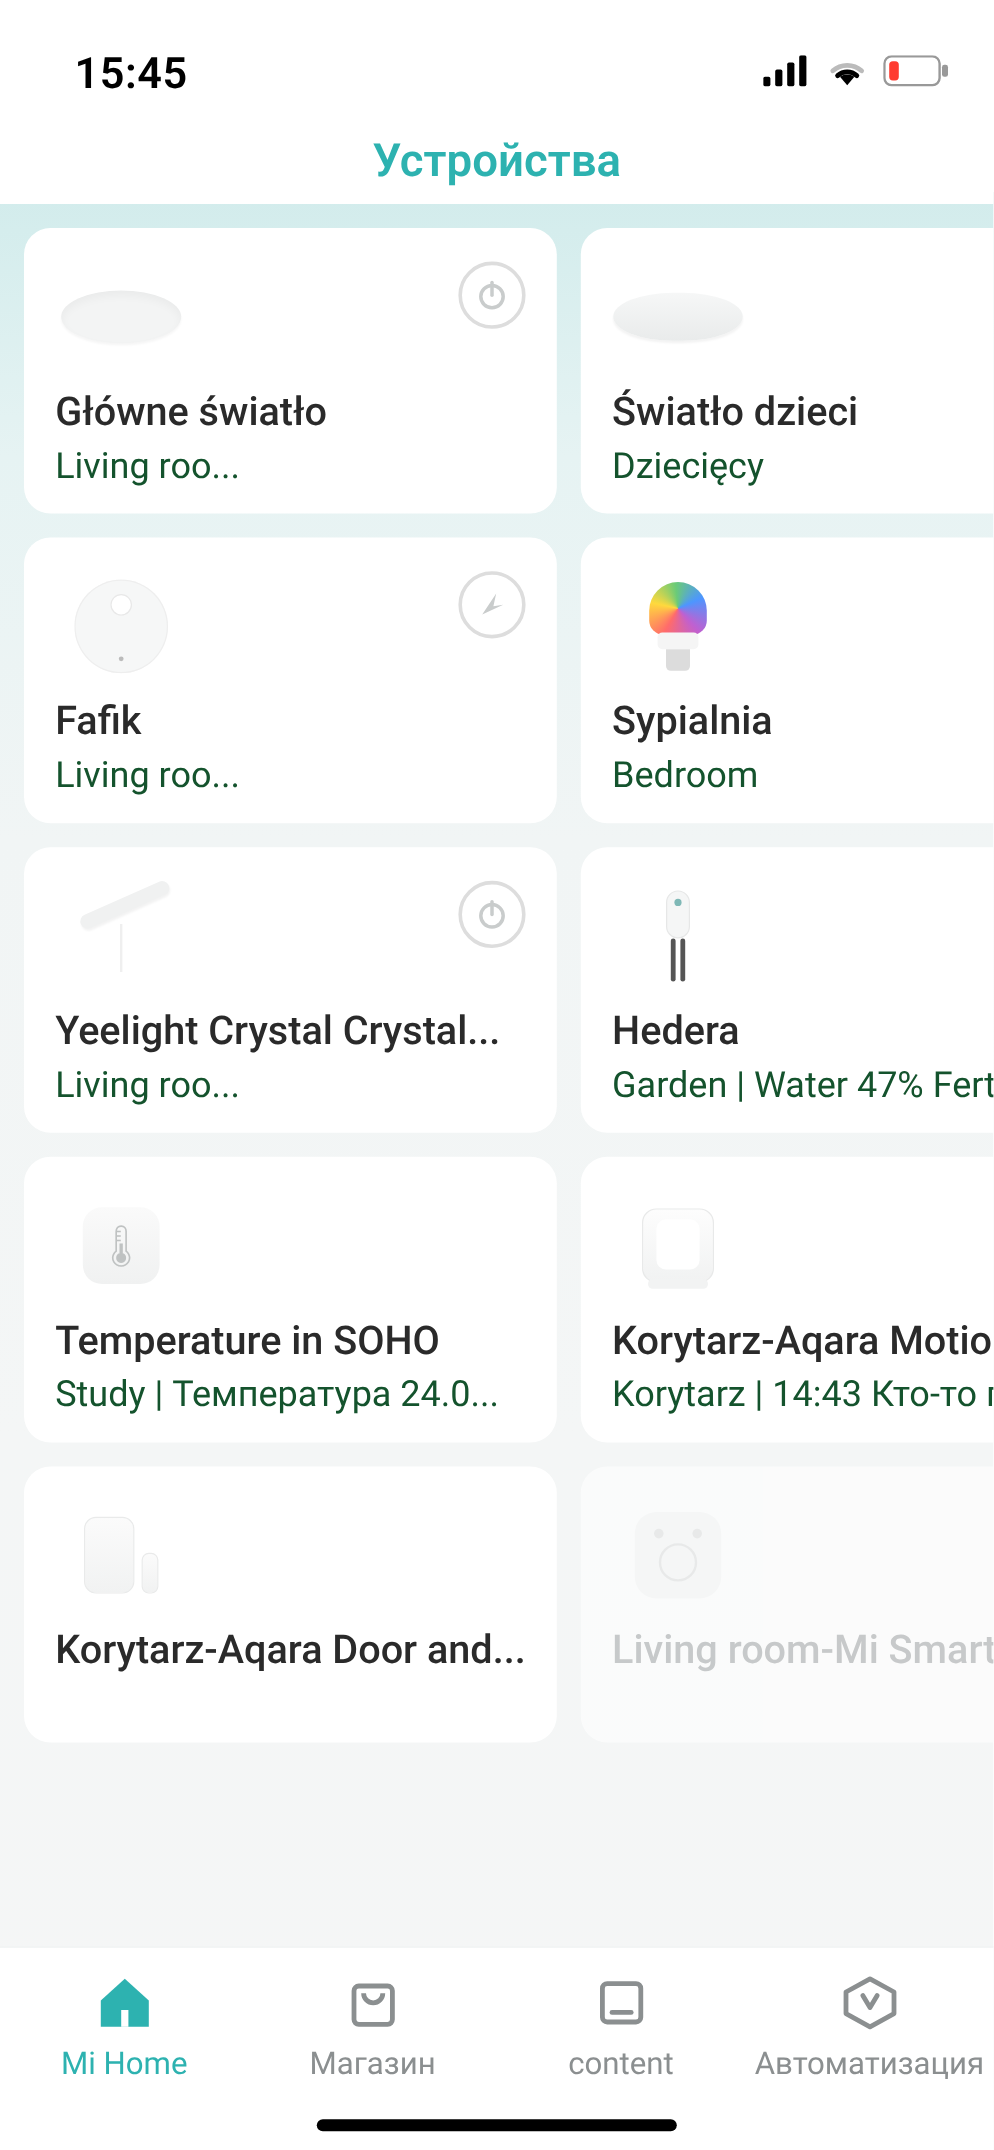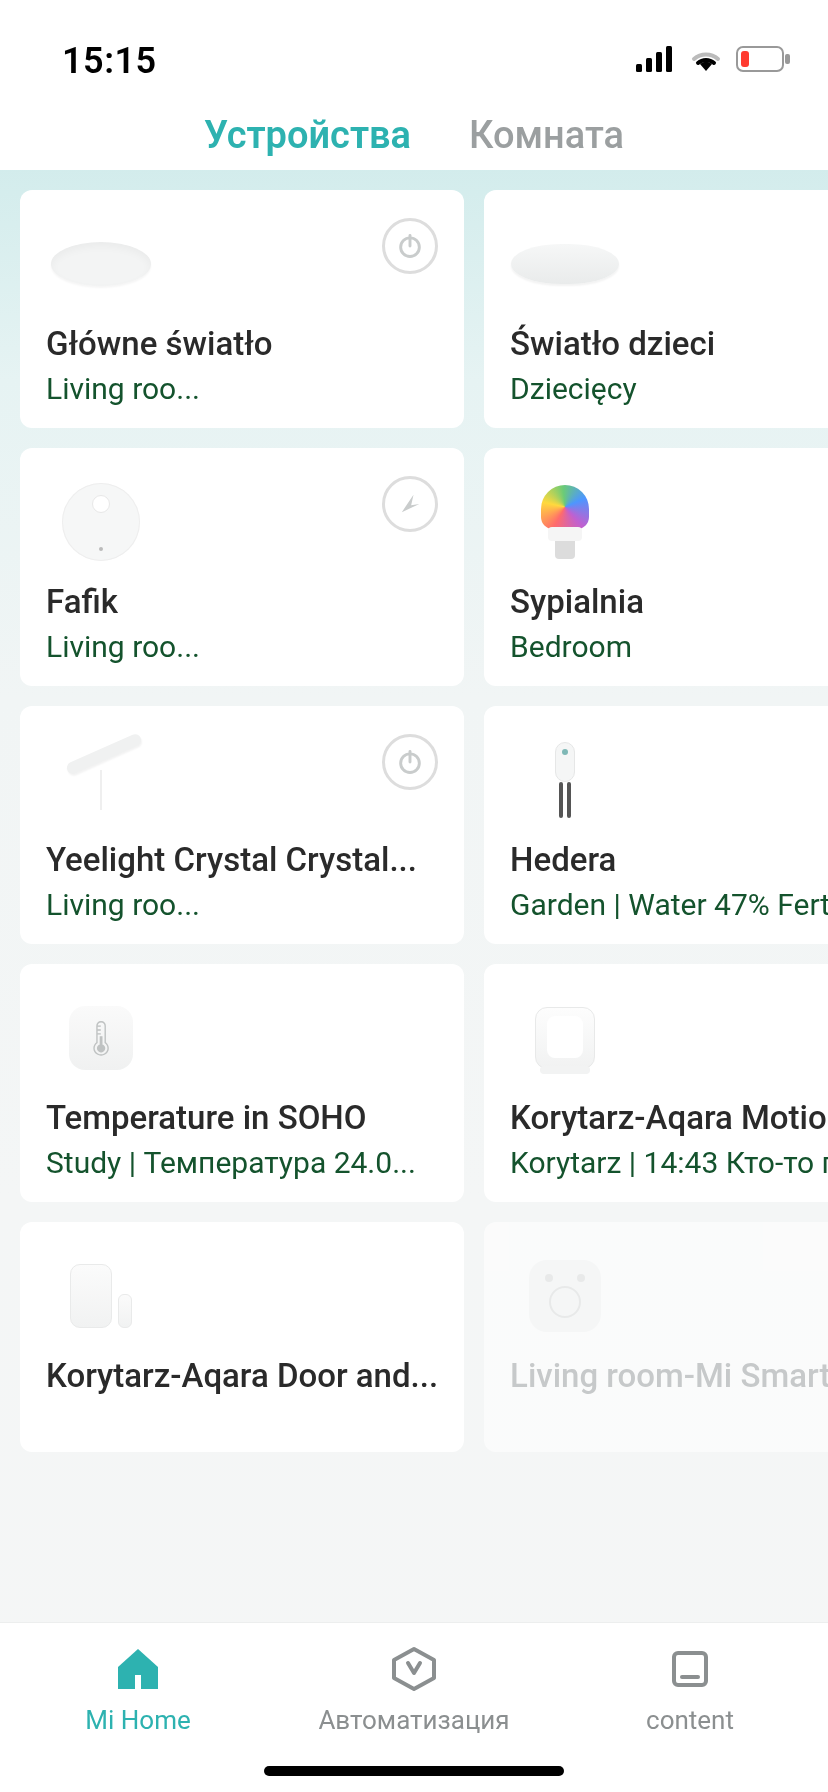--- a/index.html
+++ b/index.html
@@ -6,21 +6,21 @@
   html, body { width: 828px; height: 1792px; font-family: -apple-system, BlinkMacSystemFont, "Segoe UI", Roboto, Helvetica, Arial, sans-serif; background: #fff; overflow: hidden; }
   .viewport { width: 828px; height: 1792px; position: relative; background: linear-gradient(to bottom, #fff 0, #fff 160px, #d2ecec 160px, #e6f3f3 380px, #f1f5f5 700px, #f4f6f6 1200px, #f5f6f6 100%); }
   .status-bar { position: absolute; top: 0; left: 0; right: 0; height: 100px; display: flex; align-items: center; justify-content: space-between; padding: 22px 36px 0 62px; background: #fff; }
   .status-time { font-size: 36px; font-weight: 600; letter-spacing: 0.5px; }
   .status-right { display: flex; align-items: center; gap: 12px; }
   .header-tabs { position: absolute; top: 100px; left: 0; right: 0; height: 70px; background: #fff; display: flex; align-items: center; justify-content: center; gap: 58px; }
   .tab { font-size: 38px; font-weight: 500; color: #9b9fa0; }
   .tab.active { color: #2db2b0; font-weight: 600; }
   .content { position: absolute; top: 170px; left: 0; right: 0; bottom: 170px; padding: 20px; overflow: hidden; }
   .grid { display: grid; grid-template-columns: 1fr 1fr; gap: 20px; }
-  .card { background: #fff; border-radius: 12px; padding: 24px 26px 22px 26px; min-height: 230px; position: relative; display: flex; flex-direction: column; }
+  .card { background: #fff; border-radius: 22px; padding: 24px 26px 22px 26px; min-height: 230px; position: relative; display: flex; flex-direction: column; }
   .card.dim { opacity: 0.6; }
   .card-top { height: 110px; display: flex; align-items: flex-start; justify-content: space-between; }
   .card-icon { width: 110px; height: 100px; display: flex; align-items: center; justify-content: center; }
   .card-action { width: 56px; height: 56px; border-radius: 50%; border: 3px solid #ddd; display: flex; align-items: center; justify-content: center; margin-top: 4px; }
   .card-title { font-size: 33px; font-weight: 500; color: #2a2a2a; margin-bottom: 8px; white-space: nowrap; overflow: hidden; text-overflow: ellipsis; }
   .card-sub { font-size: 30px; color: #14532d; white-space: nowrap; overflow: hidden; text-overflow: ellipsis; }
   .card.dim .card-title, .card.dim .card-sub { color: #a9acad; }
   .bottom-nav { position: absolute; left: 0; right: 0; bottom: 0; height: 170px; background: #fff; border-top: 1px solid #eceeee; display: flex; justify-content: space-around; align-items: flex-start; padding-top: 20px; }
   .nav-item { display: flex; flex-direction: column; align-items: center; gap: 10px; width: 155px; }
   .nav-icon { width: 52px; height: 52px; display: flex; align-items: center; justify-content: center; }
@@ -58,21 +58,21 @@
   .plug::after { content: ""; position: absolute; top: 26px; left: 50%; transform: translateX(-50%); width: 28px; height: 28px; border: 2px solid #e1e2e2; border-radius: 50%; }
   .power-glyph { width: 28px; height: 28px; }
   .locate-glyph { width: 28px; height: 28px; }
 </style>
 </head>
 <body>
 
 <div class="viewport">
 
   <div class="status-bar">
-    <div class="status-time">15:15</div>
+    <div class="status-time">15:45</div>
     <div class="status-right">
       <span>
         <svg width="40" height="26" viewBox="0 0 40 26">
             <rect x="0" y="18" width="6" height="8" rx="1.5" fill="#000"></rect>
             <rect x="10" y="12" width="6" height="14" rx="1.5" fill="#000"></rect>
             <rect x="20" y="6" width="6" height="20" rx="1.5" fill="#000"></rect>
             <rect x="30" y="0" width="6" height="26" rx="1.5" fill="#000"></rect>
           </svg>
       </span>
       <span>
@@ -87,21 +87,20 @@
             <rect x="1" y="1" width="46" height="24" rx="6" fill="none" stroke="#999" stroke-width="2"></rect>
             <rect x="49" y="8" width="5" height="10" rx="2" fill="#999"></rect>
             <rect x="5" y="5" width="8" height="16" rx="3" fill="#ff3b30"></rect>
           </svg>
       </span>
     </div>
   </div>
 
   <div class="header-tabs">
     <div class="tab active">Устройства</div>
-    <div class="tab">Комната</div>
   </div>
 
   <div class="content">
     <div class="grid">
 
       <div class="card">
         <div class="card-top">
           <div class="card-icon">
               <div class="oval-light"></div>
             </div>
@@ -243,31 +242,40 @@
         <svg width="52" height="52" viewBox="0 0 52 52">
             <path d="M26 6 L46 24 V46 H6 V24 Z" fill="#2db2b0"></path>
             <rect x="23" y="32" width="6" height="14" fill="#fff"></rect>
           </svg>
       </div>
       <div class="nav-label">Mi Home</div>
     </div>
     <div class="nav-item">
       <div class="nav-icon">
         <svg width="52" height="52" viewBox="0 0 52 52">
+            <rect x="10" y="12" width="32" height="32" rx="4" fill="none" stroke="#8b8f90" stroke-width="4"></rect>
+            <path d="M18 18 A8 8 0 0 0 34 18" fill="none" stroke="#8b8f90" stroke-width="4"></path>
+          </svg>
+      </div>
+      <div class="nav-label">Магазин</div>
+    </div>
+    <div class="nav-item">
+      <div class="nav-icon">
+        <svg width="52" height="52" viewBox="0 0 52 52">
+            <rect x="10" y="10" width="32" height="32" rx="4" fill="none" stroke="#8b8f90" stroke-width="4"></rect>
+            <line x1="18" y1="34" x2="34" y2="34" stroke="#8b8f90" stroke-width="4" stroke-linecap="round"></line>
+          </svg>
+      </div>
+      <div class="nav-label">content</div>
+    </div>
+    <div class="nav-item">
+      <div class="nav-icon">
+        <svg width="52" height="52" viewBox="0 0 52 52">
             <polygon points="26,6 46,17 46,35 26,46 6,35 6,17" fill="none" stroke="#8b8f90" stroke-width="4" stroke-linejoin="round"></polygon>
             <path d="M20 20 L26 30 L32 20" fill="none" stroke="#8b8f90" stroke-width="4" stroke-linecap="round" stroke-linejoin="round"></path>
           </svg>
       </div>
       <div class="nav-label">Автоматизация</div>
     </div>
-    <div class="nav-item">
-      <div class="nav-icon">
-        <svg width="52" height="52" viewBox="0 0 52 52">
-            <rect x="10" y="10" width="32" height="32" rx="4" fill="none" stroke="#8b8f90" stroke-width="4"></rect>
-            <line x1="18" y1="34" x2="34" y2="34" stroke="#8b8f90" stroke-width="4" stroke-linecap="round"></line>
-          </svg>
-      </div>
-      <div class="nav-label">content</div>
-    </div>
   </div>
 
   <div class="home-indicator"></div>
 </div>
 
 </body></html>

